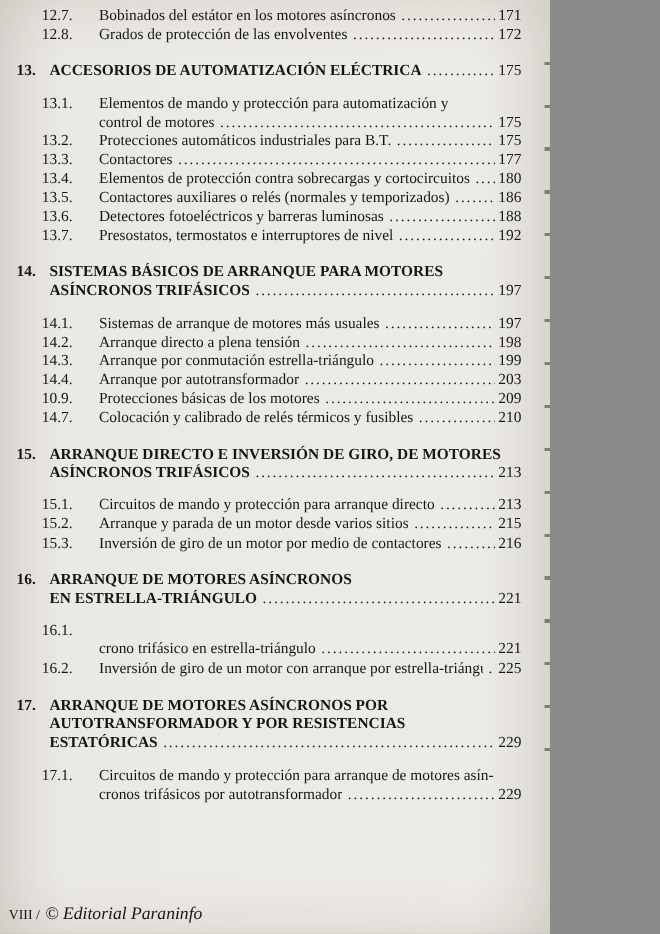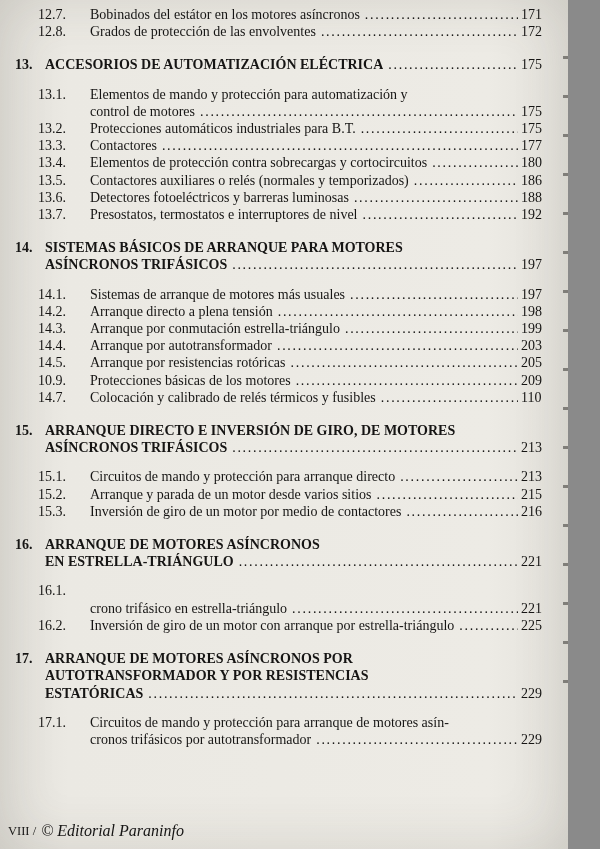--- a/index.html
+++ b/index.html
@@ -1,21 +1,21 @@
 <!DOCTYPE html>
 <html><head>
 <meta charset="utf-8">
 <style>
   * { box-sizing: border-box; }
   html, body { margin: 0; padding: 0; }
   body { width: 600px; height: 849px; background: #8a8a8a; }
 
   .page {
     position: relative;
-    width: 568px; height: 849px;
+    width: 500px; height: 849px;
     overflow: hidden;
     background: linear-gradient(90deg, #e1dfd9 0%, #ebe9e3 12%, #edebe5 86%, #e3e1db 100%);
     box-shadow: inset 0 0 55px rgba(80,75,65,.16);
     font-family: "Liberation Serif", "DejaVu Serif", serif;
     color: #161514;
   }
 
   .toc { padding: 6px 20px 0 15px; font-size: 14px; line-height: 17.2px; }
   .toc-section + .toc-section { margin-top: 16px; }
   .toc-heading { font-weight: bold; margin-bottom: 12px; }
@@ -183,40 +183,32 @@
         <div class="toc-entry">
           <div class="toc-row">
             <span class="toc-num">14.4.</span>
             <span class="toc-text">Arranque por autotransformador</span>
             <span class="toc-leader"></span>
             <span class="toc-page">203</span>
           </div>
         </div>
         <div class="toc-entry">
           <div class="toc-row">
-            <span class="toc-num">14.5.</span>
-            <span class="toc-text">Arranque por resistencias rotóricas</span>
-            <span class="toc-leader"></span>
-            <span class="toc-page">205</span>
-          </div>
-        </div>
-        <div class="toc-entry">
-          <div class="toc-row">
             <span class="toc-num">10.9.</span>
             <span class="toc-text">Protecciones básicas de los motores</span>
             <span class="toc-leader"></span>
             <span class="toc-page">209</span>
           </div>
         </div>
         <div class="toc-entry">
           <div class="toc-row">
             <span class="toc-num">14.7.</span>
             <span class="toc-text">Colocación y calibrado de relés térmicos y fusibles</span>
             <span class="toc-leader"></span>
-            <span class="toc-page">110</span>
+            <span class="toc-page">210</span>
           </div>
         </div>
       </div>
       <div class="toc-section">
         <div class="toc-heading">
           <div class="toc-row">
             <span class="toc-num">15.</span>
             <span class="toc-text">ARRANQUE DIRECTO E INVERSIÓN DE GIRO, DE MOTORES</span>
           </div>
           <div class="toc-row">

